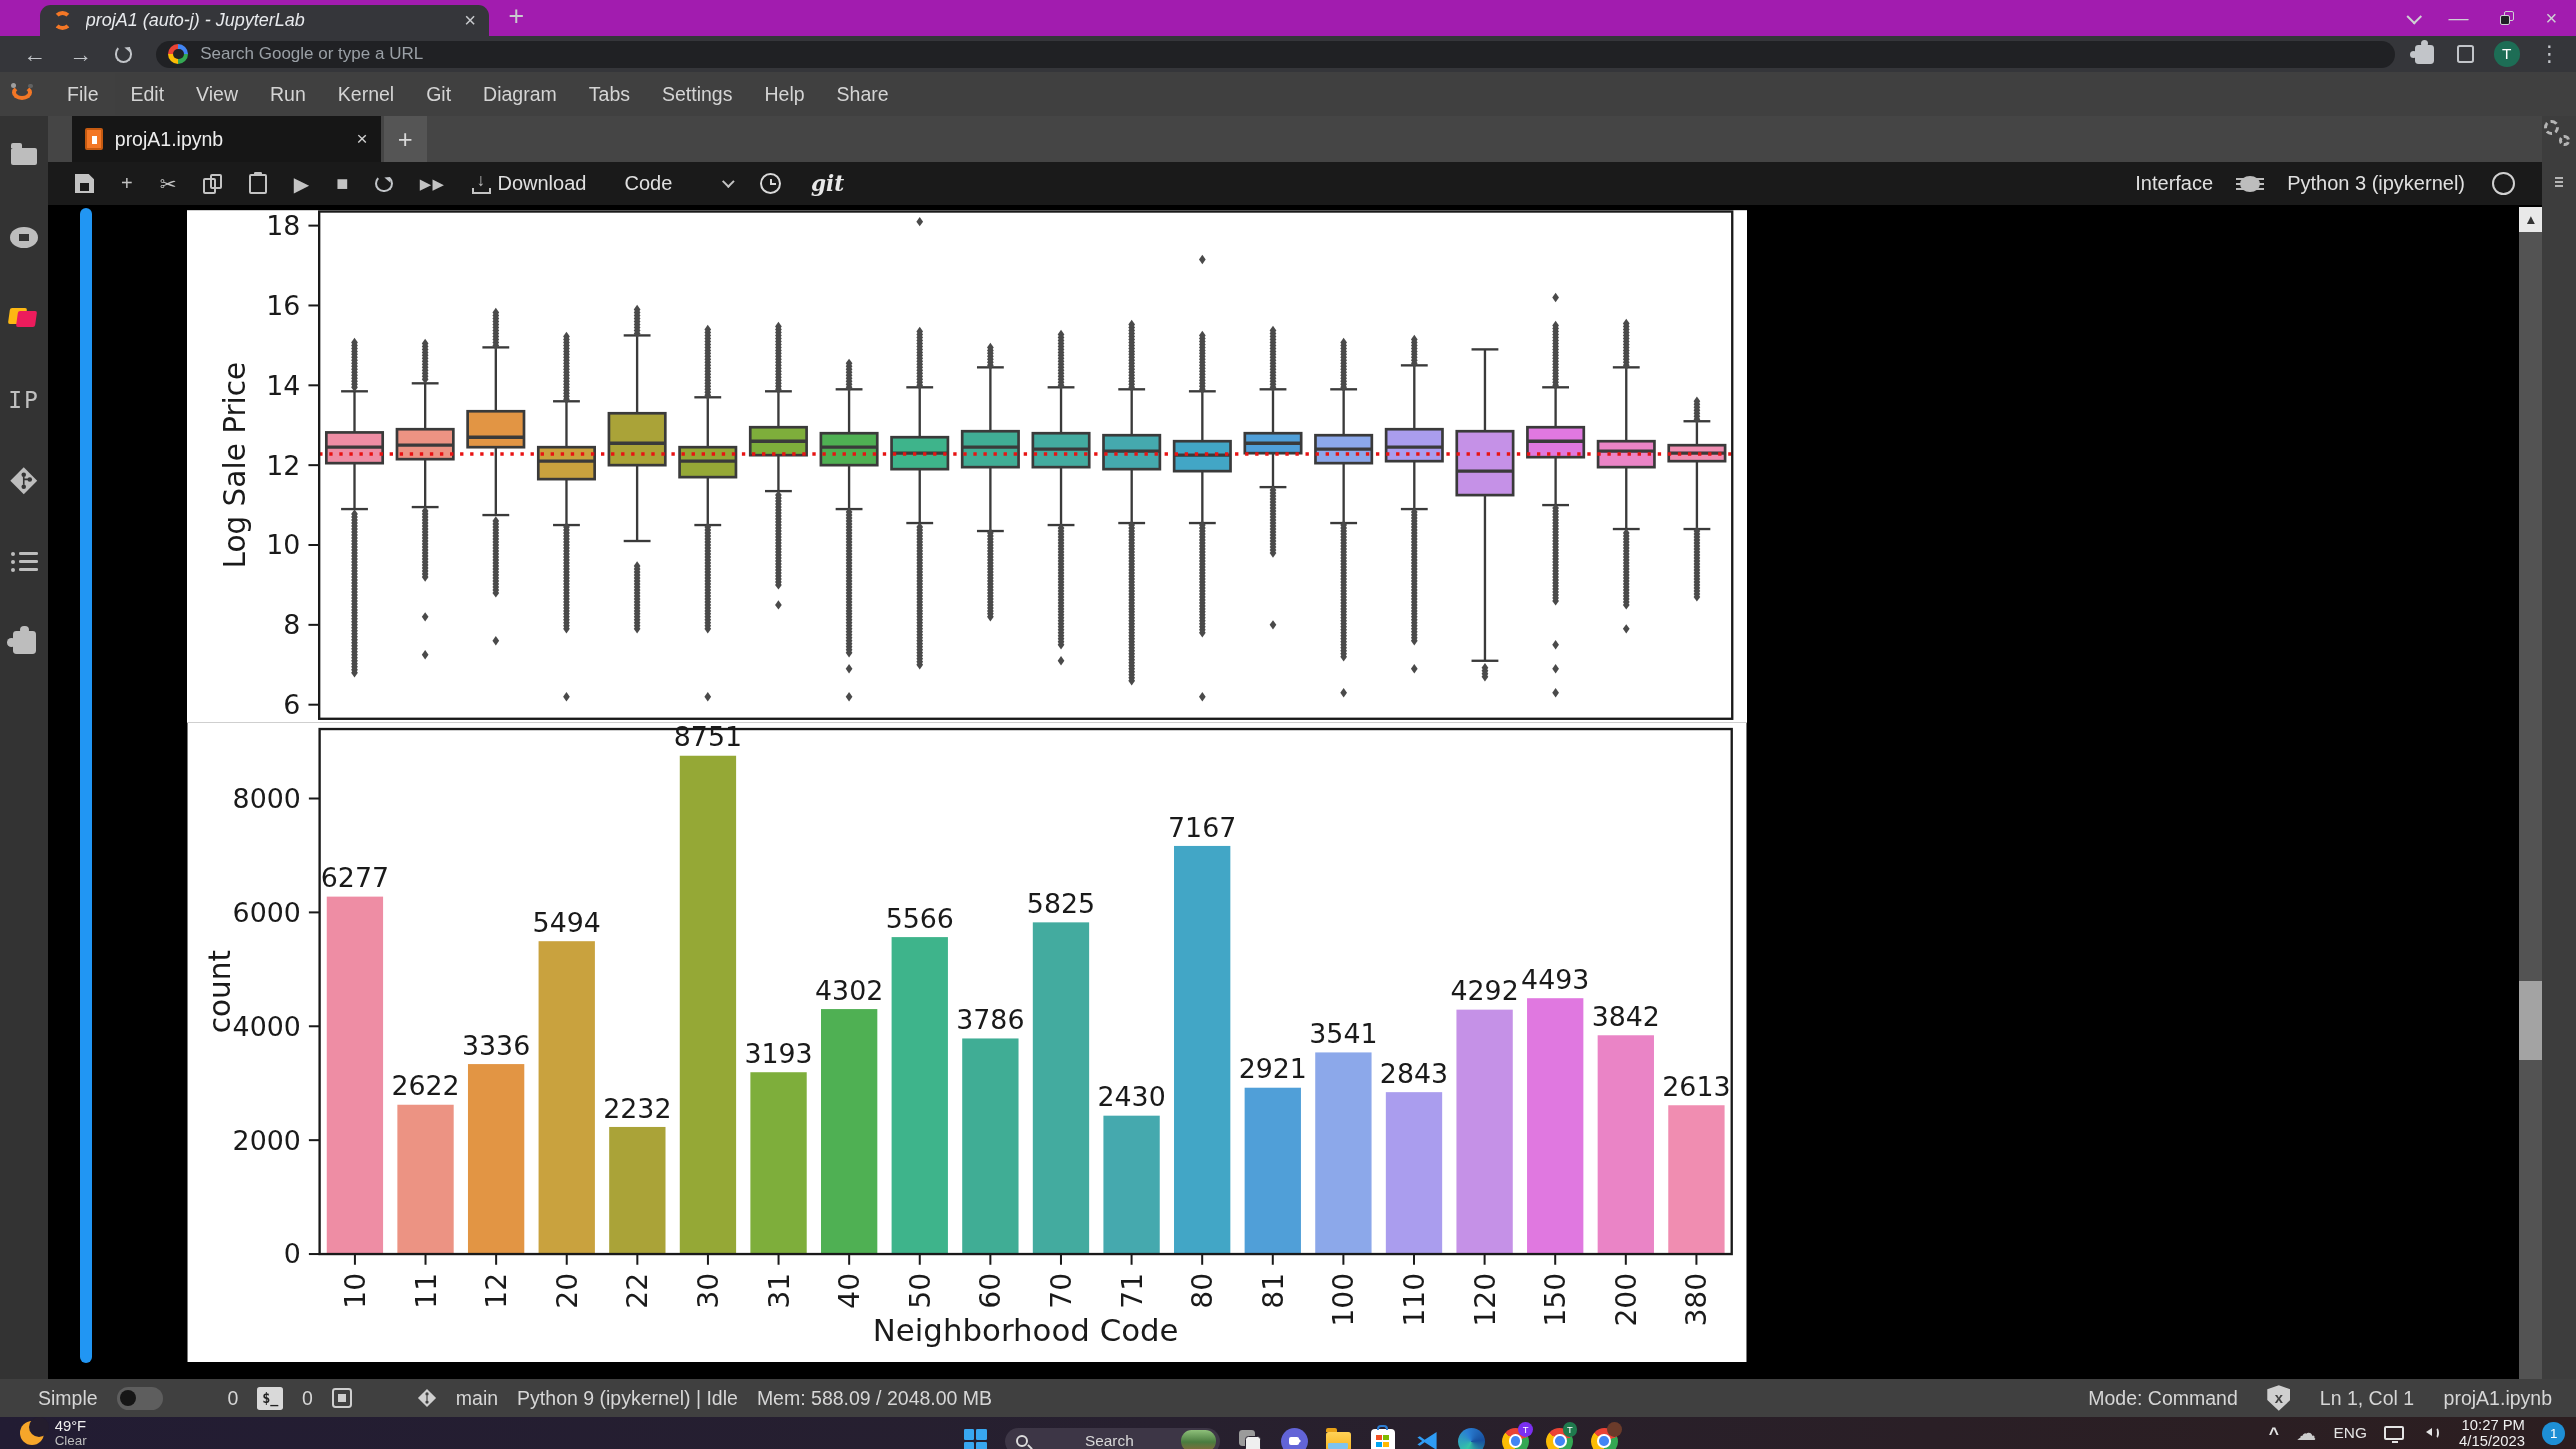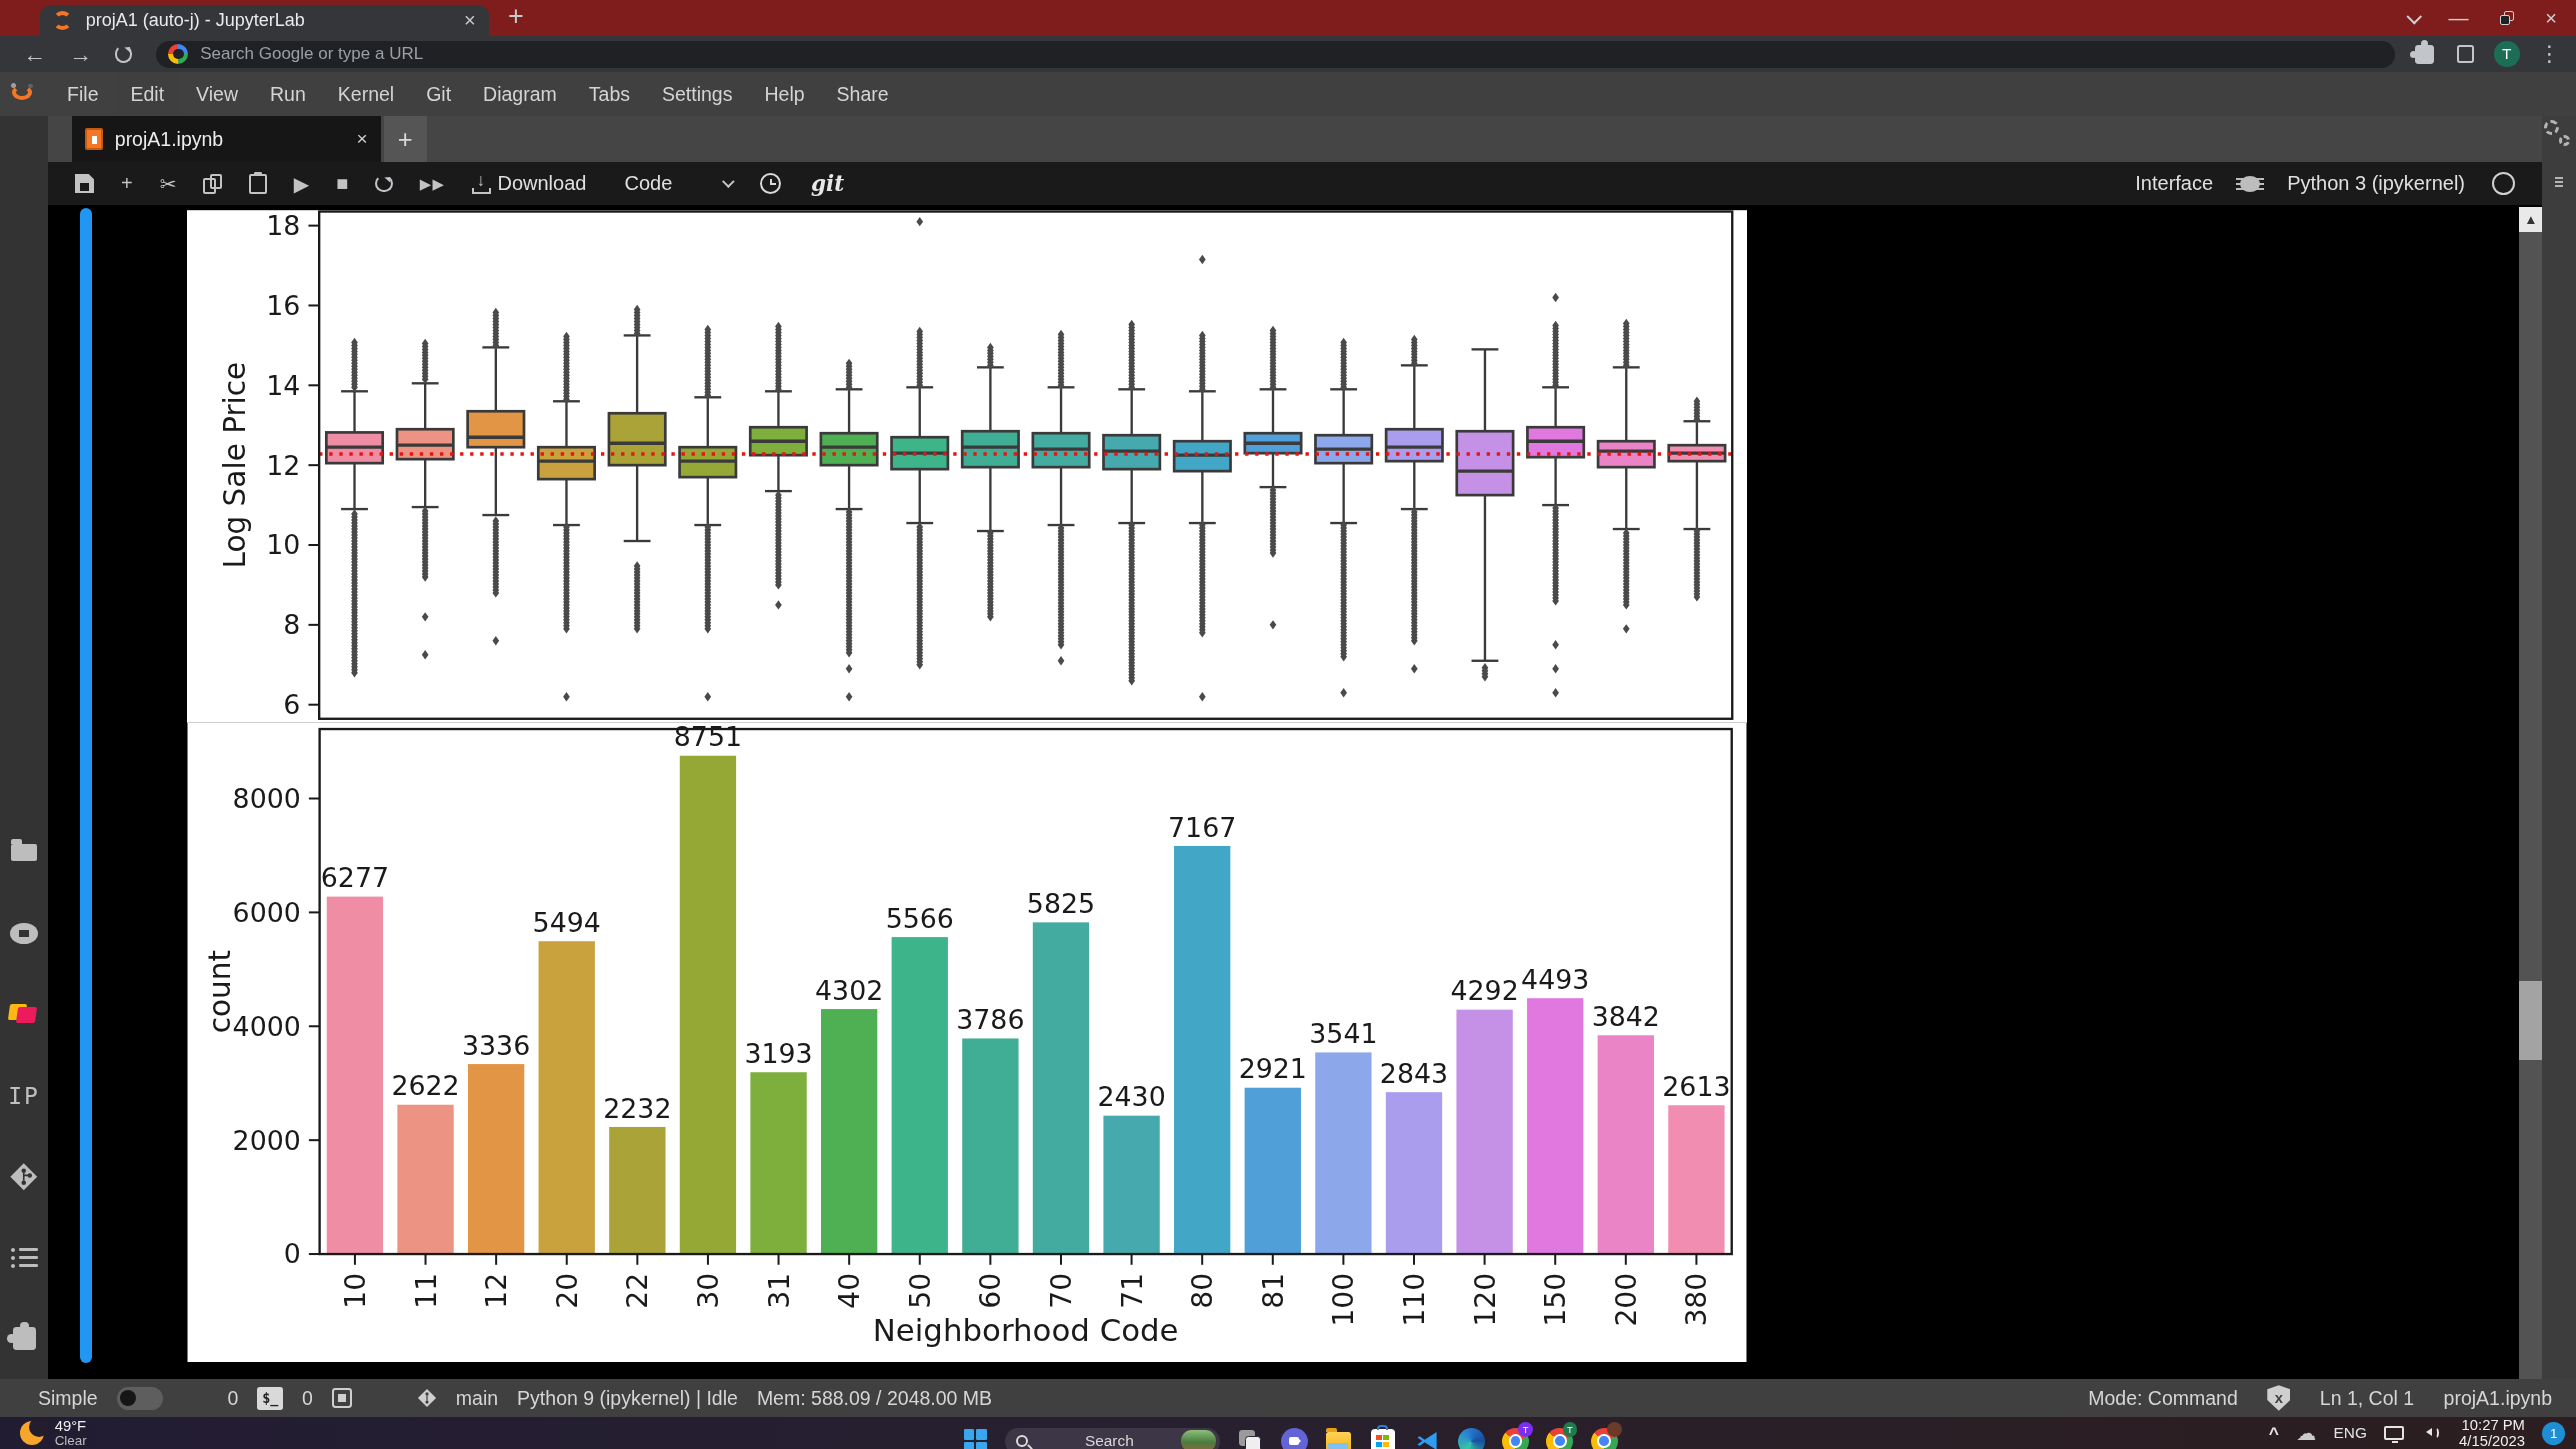--- a/index.html
+++ b/index.html
@@ -1,21 +1,21 @@
 <!DOCTYPE html>
 <html style="font-size:10.7px"><head>
 <meta charset="utf-8">
 <style>
   * { margin:0; padding:0; box-sizing:border-box; }
   html,body { width:2576px; height:1449px; overflow:hidden; background:#000;
     font-family:"Liberation Sans","DejaVu Sans",sans-serif; }
   .screen { position:relative; width:2576px; height:1449px; }
 
   
-  .b-tabbar { position:absolute; left:0; top:0; width:2576px; height:36px; background:#7f1d1d; display:flex; align-items:flex-end; }
+  .b-tabbar { position:absolute; left:0; top:0; width:2576px; height:36px; background:#a21caf; display:flex; align-items:flex-end;font-style:italic; }
   .b-tab { position:relative; margin-left:40px; width:449px; height:31px; background:#35363a; border-radius:10.7px 10.7px 0 0; display:flex; align-items:center; padding:0 13.4px; }
   .favicon-jup { width:19px; height:19px; border-radius:50%; border:4px solid #f37726; border-left-color:transparent; border-right-color:transparent; margin-right:13.4px; flex:none; }
   .b-tab-title { color:#e8eaed; font-size:18px; white-space:nowrap; overflow:hidden; flex:1; }
   .b-tab-close { color:#c8cacd; font-size:20px; margin-left:9.4px; }
   .b-newtab { color:#c8cacd; font-size:27px; margin-left:19px; margin-bottom:4px; }
   .b-wincontrols { position:absolute; right:0; top:0; height:36px; display:flex; align-items:center; gap:31px; padding-right:19px; }
   .chev { display:inline-block; width:10.7px; height:10.7px; border-right:2px solid #cfd1d4; border-bottom:2px solid #cfd1d4; transform:rotate(45deg) translateY(-2.7px); }
   .wc { color:#cfd1d4; font-size:20px; }
   .restore { position:relative; width:14.8px; height:14.8px; }
   .restore .sqb { position:absolute; right:0; top:0; width:10.7px; height:10.7px; border:1.7px solid #cfd1d4; border-radius:2px; }
@@ -39,21 +39,21 @@
   
   .jl-menubar { position:absolute; left:0; top:72px; width:2576px; height:44px; background:#404040; display:flex; align-items:center; }
   .jl-logo { position:relative; width:23px; height:23px; margin:0 17.4px 0 10.7px; }
   .jl-logo .pl { position:absolute; left:1.3px; top:2.7px; width:20px; height:14.8px; border-radius:50%; border:4px solid #f37726; border-top-color:transparent; }
   .jl-logo .d1 { position:absolute; left:0; top:0; width:5.4px; height:5.4px; border-radius:50%; background:#9e9e9e; }
   .jl-logo .d2 { position:absolute; right:0.7px; top:1.3px; width:4.7px; height:4.7px; border-radius:50%; background:#616262; }
   .menu-item { color:#d4d4d4; font-size:19.5px; padding:9.4px 16px; }
   .menu-item.active { background:#3f3f3f; }
 
   
-  .activity-bar { position:absolute; left:0; top:116px; width:48px; height:1263px; background:#333333; display:flex; flex-direction:column; align-items:center;justify-content:flex-end; }
+  .activity-bar { position:absolute; left:0; top:116px; width:48px; height:1263px; background:#333333; display:flex; flex-direction:column; align-items:center; }
   .ab-slot { height:81px; display:flex; align-items:center; justify-content:center; width:48px; }
   .ic-folder { width:25.5px; height:17.4px; background:#bdbdbd; border-radius:2px; position:relative; }
   .ic-folder i { position:absolute; left:0; top:-4.7px; width:10.7px; height:4.7px; background:#bdbdbd; border-radius:2px 2px 0 0; }
   .ic-stopcirc { width:28px; height:21.5px; border-radius:50%; background:#bdbdbd; position:relative; }
   .ic-stopcirc i { position:absolute; left:9.4px; top:7.4px; width:9.4px; height:6.7px; background:#333; }
   .ic-folders { position:relative; width:29.5px; height:23px; }
   .ic-folders .f1 { position:absolute; left:0; top:1.3px; width:17.4px; height:16px; background:#fdb813; border-radius:2px; transform:skewX(-8deg); }
   .ic-folders .f2 { position:absolute; left:8px; top:4px; width:19px; height:16px; background:#ec1c5c; border-radius:2px; transform:skewX(-8deg); }
   .ic-ip { color:#c0c0c0; font-size:23px; font-family:"DejaVu Sans Mono",monospace; letter-spacing:2px; }
   .ic-gitdiamond { width:29.5px; height:29.5px; position:relative; }

